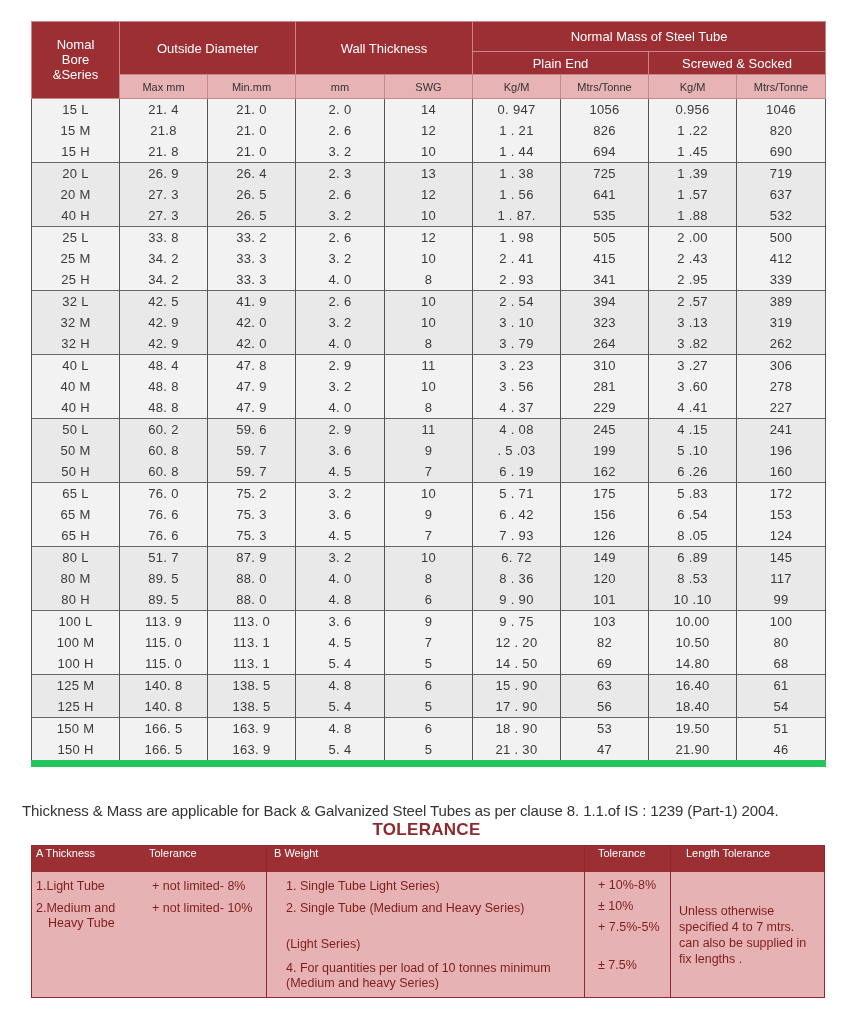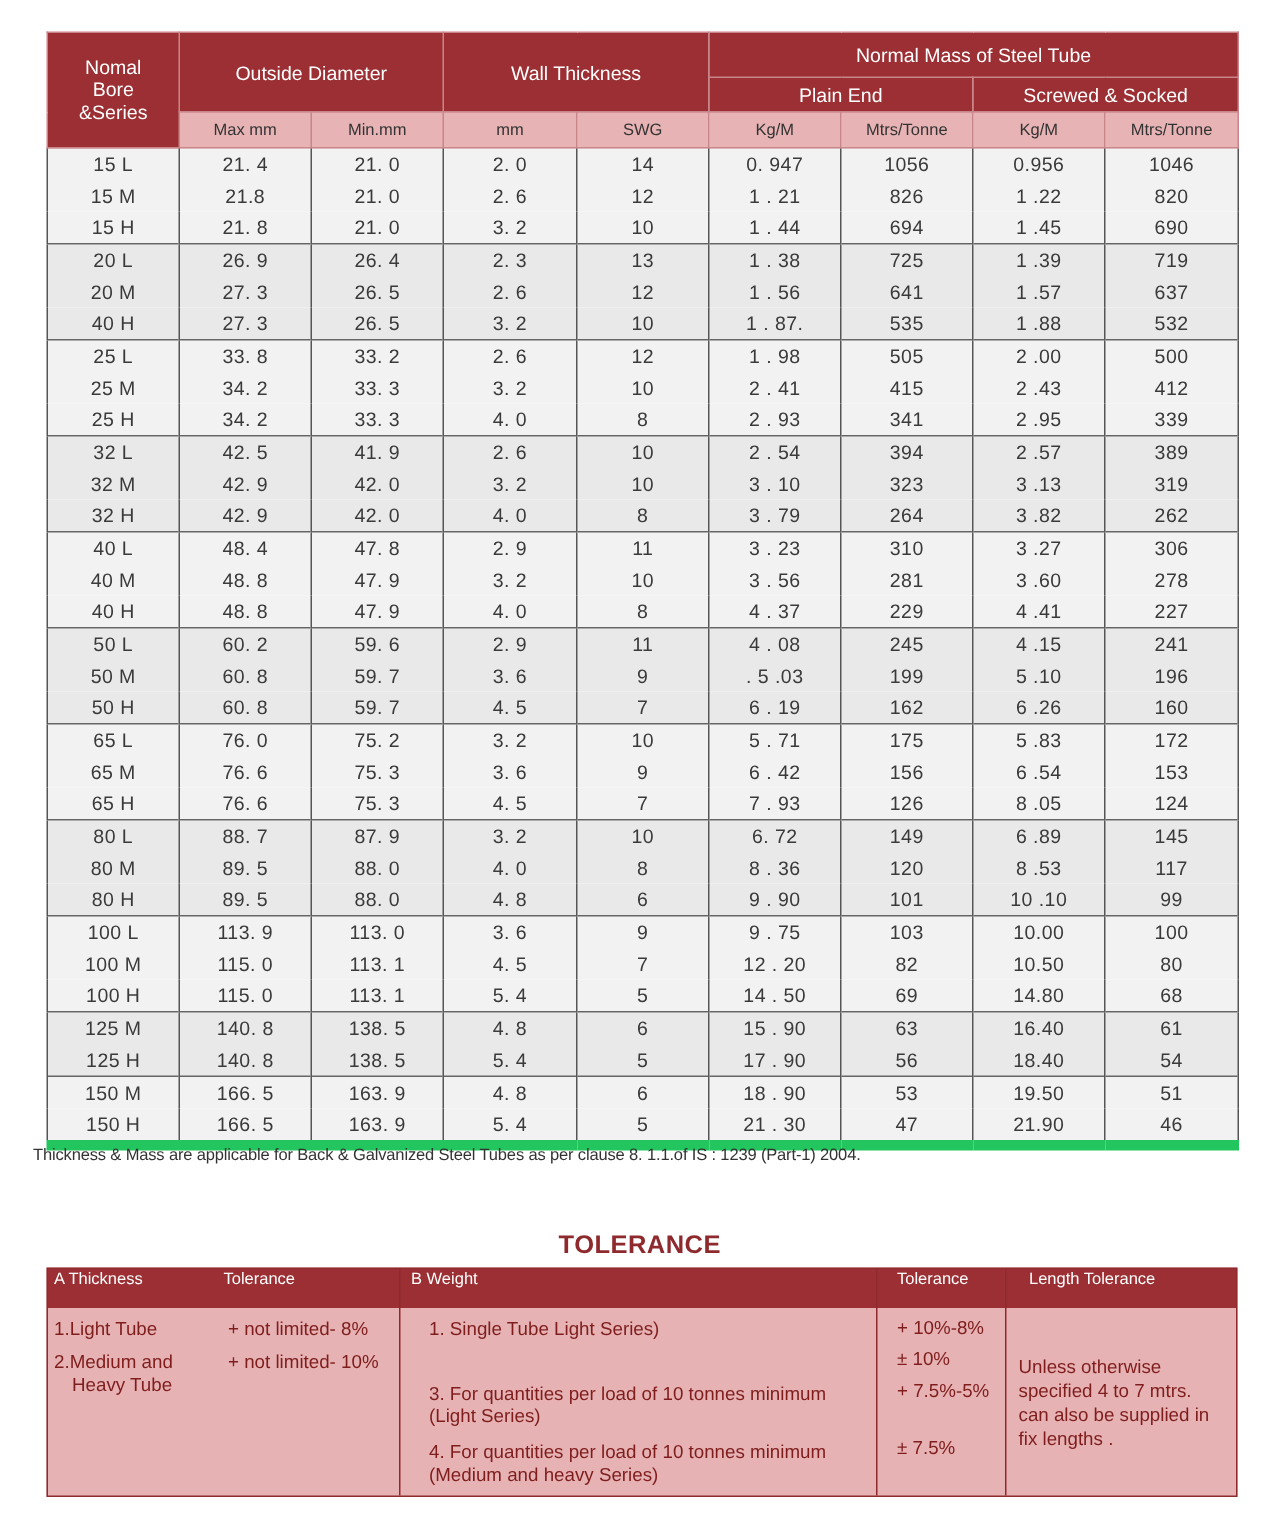--- a/index.html
+++ b/index.html
@@ -12,21 +12,21 @@
   table.spec th.sub { background: #e7b3b4; color: #333333; font-size: 11px; height: 23px; }
   table.spec th.top { height: 29px; }
   table.spec th.mid { height: 22px; }
   table.spec td { font-size: 13px; text-align: center; padding: 0; height: 21px; border-left: 1px solid #555555; border-right: 1px solid #555555; color: #3a3a3a; letter-spacing: 0.3px; }
   table.spec tr.grp-first td { border-top: 1px solid #666666; }
   table.spec tbody tr:last-child td { border-bottom: 7px solid #22c55e; }
   table.spec tr.g-odd td { background: #f2f2f2; }
   table.spec tr.g-even td { background: #e9e9e9; }
   table.spec th.bore { font-size: 13px; line-height: 15px; vertical-align: top; padding-top: 15px; }
 
-  .note { position: absolute; left: 22px; top: 764px; font-size: 11px; color: #333333; letter-spacing: -0.1px; }
+  .note { position: absolute; left: 22px; top: 802px; font-size: 15px; color: #333333; letter-spacing: -0.1px; }
 
   .tol-title { position: absolute; left: 0; width: 853px; top: 820px; text-align: center; font-size: 17px; font-weight: bold; color: #8e2a2e; letter-spacing: 0.3px; }
 
   .tol { position: absolute; left: 31px; top: 845px; width: 794px; height: 153px; border: 1px solid #8e2a2e; box-sizing: border-box; background: #e6b2b3; }
   .tol .hdr { position: absolute; left: 0; top: 0; width: 100%; height: 26px; background: #9b2f33; }
   .tol .vline { position: absolute; top: 0; bottom: 0; width: 1px; background: #8e2a2e; }
   .tol .h { position: absolute; top: 1px; color: #ffffff; font-size: 11px; }
   .tol .t { position: absolute; font-size: 12.5px; color: #7f1d1d; line-height: 15px; }
 </style>
 </head>
@@ -298,21 +298,21 @@
           <td>75. 3</td>
           <td>4. 5</td>
           <td>7</td>
           <td>7 . 93</td>
           <td>126</td>
           <td>8 .05</td>
           <td>124</td>
         </tr>
         <tr class="g-even grp-first">
           <td>80 L</td>
-          <td>88. 7</td>
+          <td>51. 7</td>
           <td>87. 9</td>
           <td>3. 2</td>
           <td>10</td>
           <td>6. 72</td>
           <td>149</td>
           <td>6 .89</td>
           <td>145</td>
         </tr>
         <tr class="g-even">
           <td>80 M</td>
@@ -433,21 +433,21 @@
   <div class="h" style="left:566px">Tolerance</div>
   <div class="h" style="left:654px">Length Tolerance</div>
 
   <div class="t" style="left:4px; top:33px">1.Light Tube</div>
   <div class="t" style="left:120px; top:33px">+ not limited- 8%</div>
   <div class="t" style="left:4px; top:55px">2.Medium and</div>
   <div class="t" style="left:16px; top:70px">Heavy Tube</div>
   <div class="t" style="left:120px; top:55px">+ not limited- 10%</div>
 
   <div class="t" style="left:254px; top:33px">1. Single Tube Light Series)</div>
-  <div class="t" style="left:254px; top:76px">3. For quantities per load of 10 tonnes minimum</div>
+  <div class="t" style="left:254px; top:55px">2. Single Tube (Medium and Heavy Series)</div>
   <div class="t" style="left:254px; top:91px">(Light Series)</div>
   <div class="t" style="left:254px; top:115px">4. For quantities per load of 10 tonnes minimum</div>
   <div class="t" style="left:254px; top:130px">(Medium and heavy Series)</div>
 
   <div class="t" style="left:566px; top:32px">+ 10%-8%</div>
   <div class="t" style="left:566px; top:53px">± 10%</div>
   <div class="t" style="left:566px; top:74px">+ 7.5%-5%</div>
   <div class="t" style="left:566px; top:112px">± 7.5%</div>
 
   <div class="t" style="left:647px; top:58px">Unless otherwise</div>

